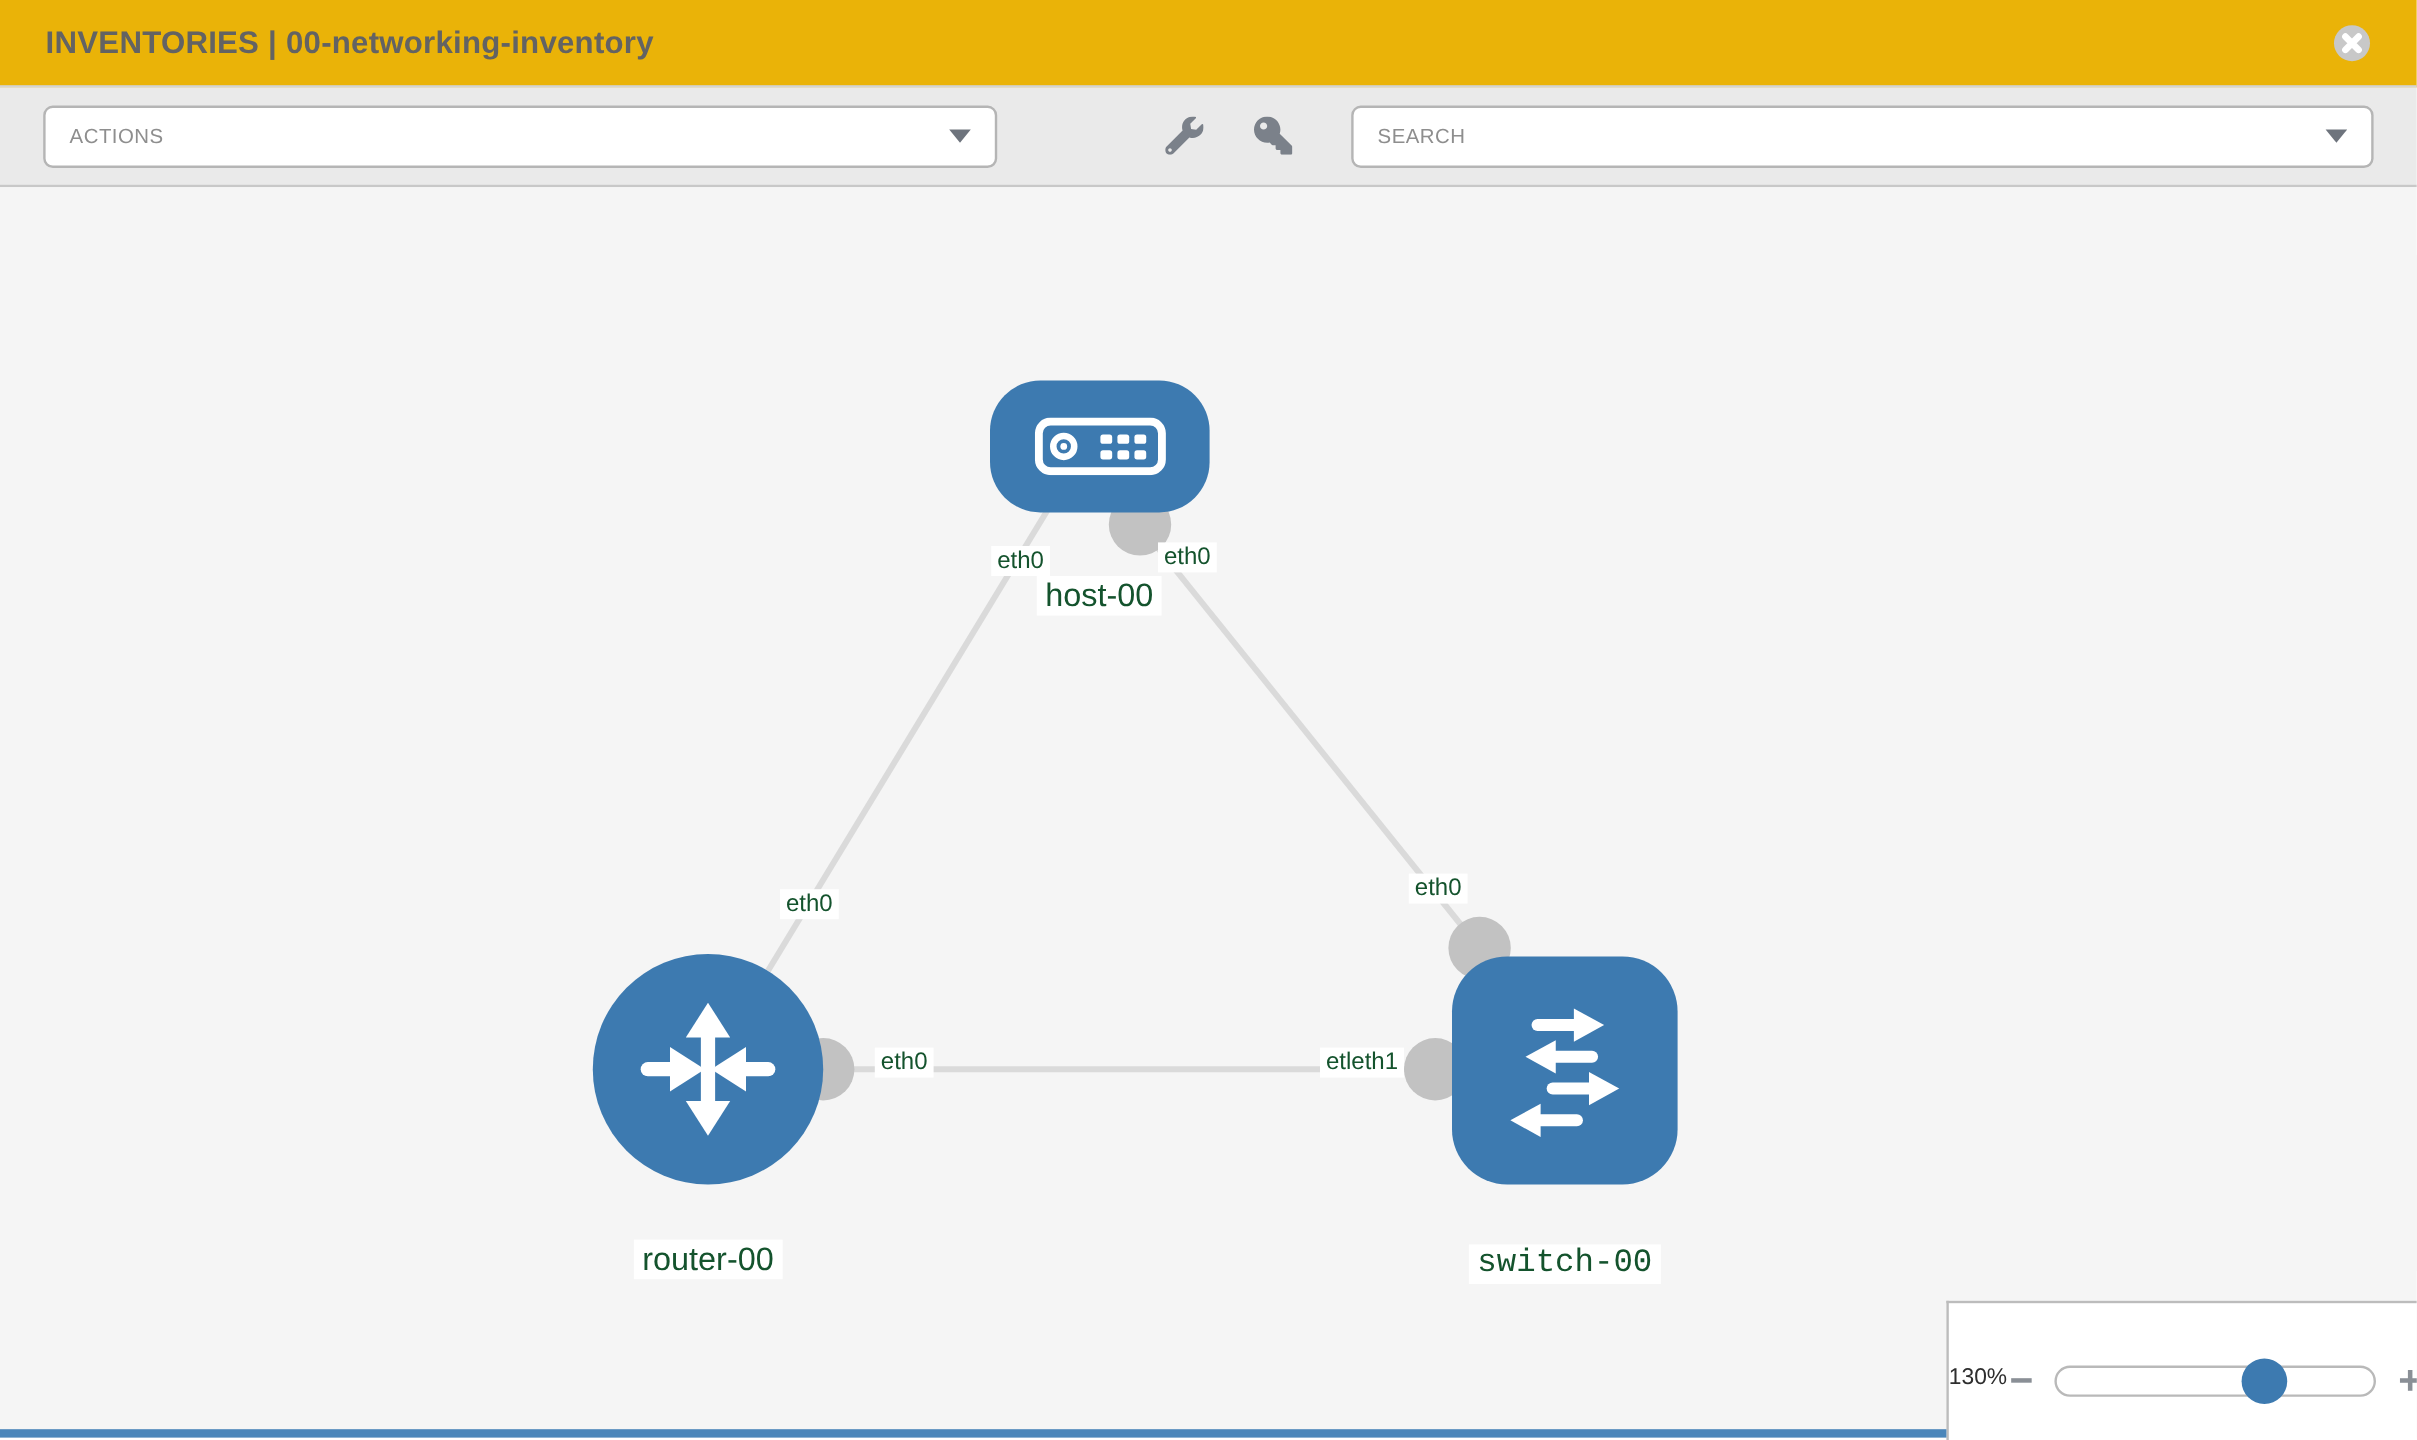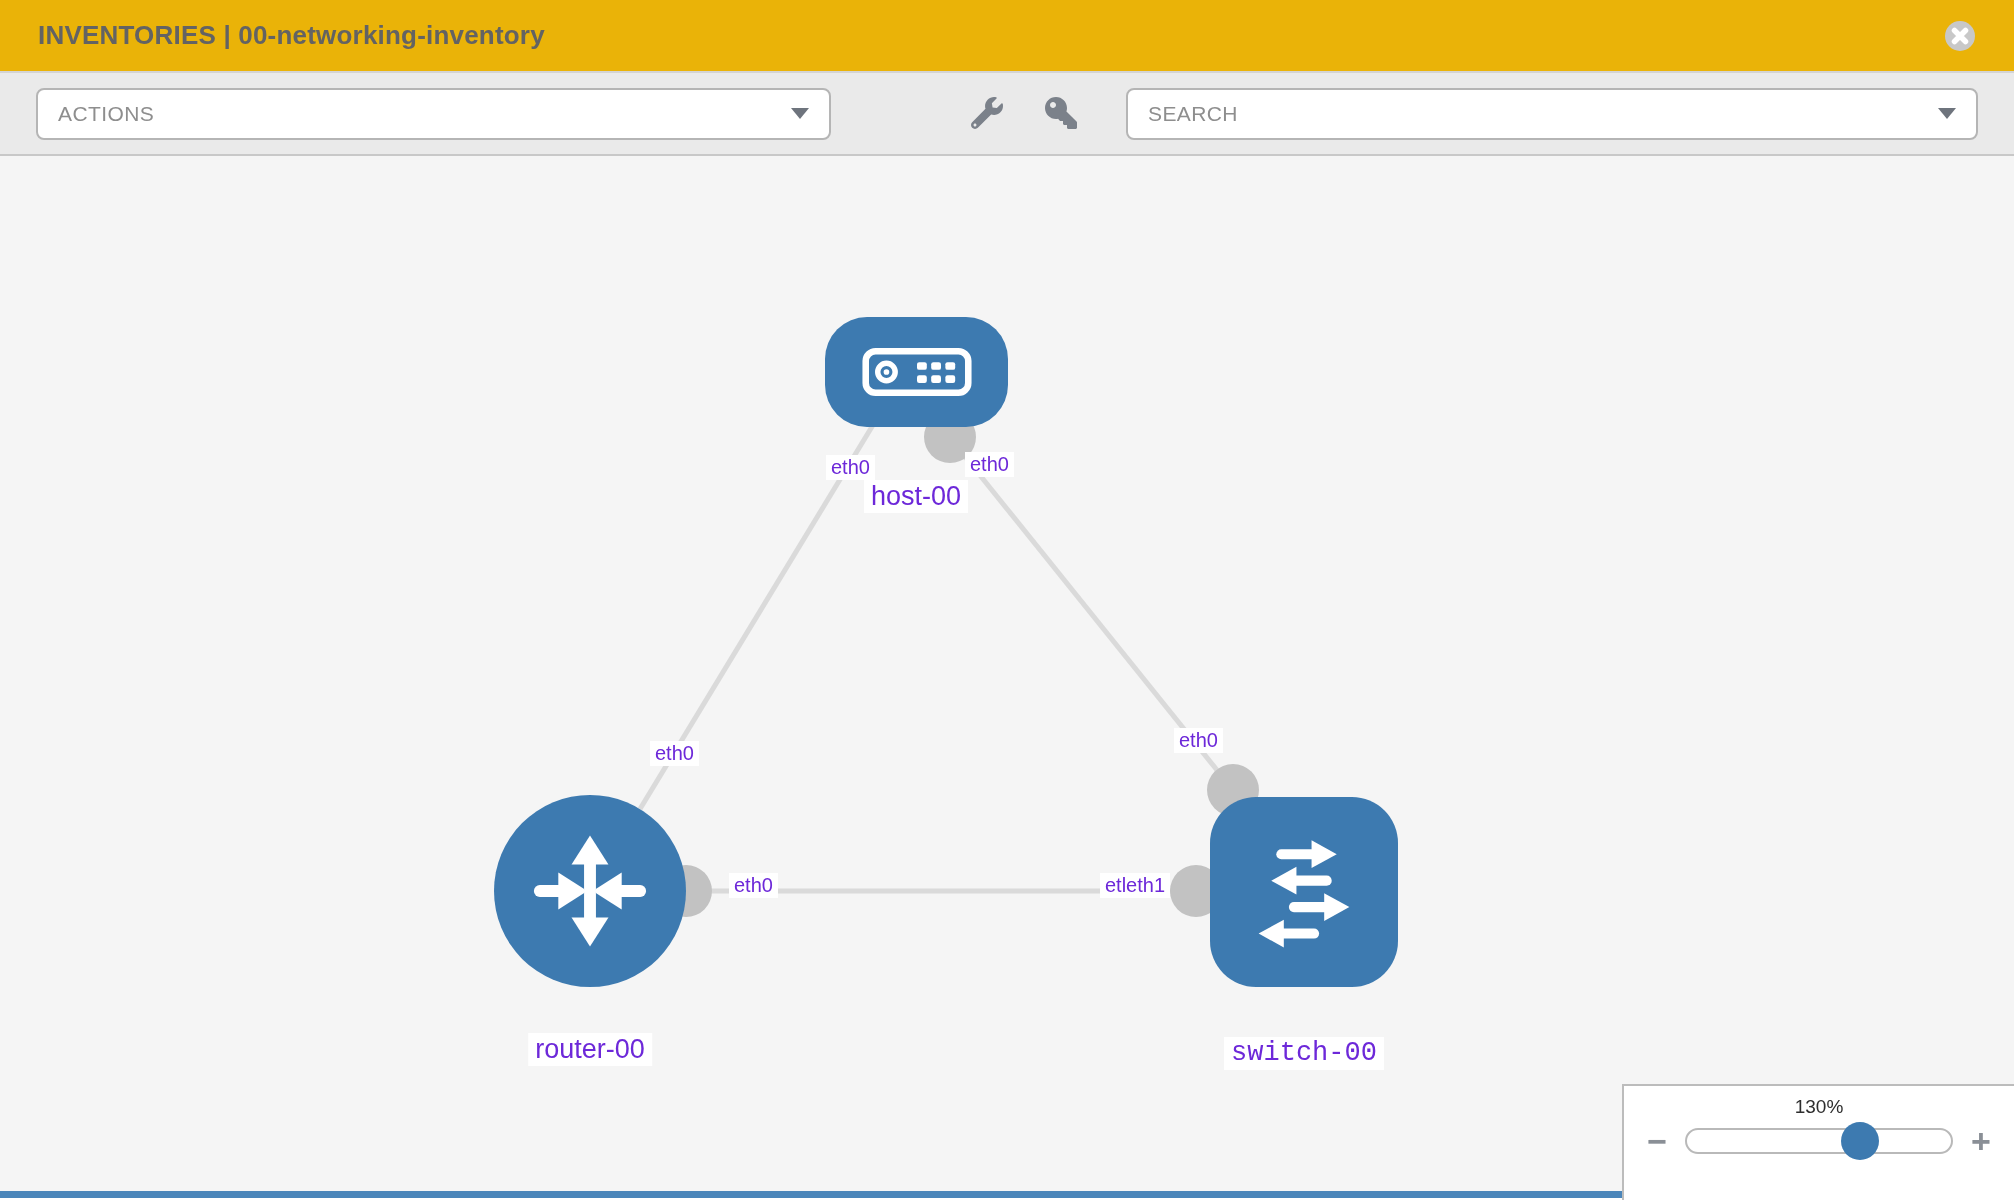--- a/index.html
+++ b/index.html
@@ -10,47 +10,47 @@
   .header { height:73px; background:#eab308; border-bottom:2px solid #d4d4d4;
     display:flex; align-items:center; justify-content:space-between; padding:0 38px; }
   .page-title { font-size:26px; font-weight:700; color:#636363; letter-spacing:.2px; }
   .close-btn { width:32px; height:32px; border:none; background:transparent; cursor:pointer; padding:0; }
 
   
   .toolbar { height:83px; background:#eaeaea; border-bottom:2px solid #c8c8c8;
     display:flex; align-items:center; padding:0 36px; }
   .select-box { height:52px; background:#fff; border:2px solid #b5b5b5; border-radius:8px;
     display:flex; align-items:center; justify-content:space-between; padding:0 20px; cursor:pointer; }
-  .select-box .ph { font-size:21px; color:#8e8e8e; letter-spacing:.4px; }
+  .select-box .ph { font-size:17px; color:#8e8e8e; letter-spacing:.4px; }
   .caret { width:0; height:0; border-left:9px solid transparent; border-right:9px solid transparent;
     border-top:11px solid #6e747d; }
   .actions-box { width:795px; }
   .search-box { width:852px; }
   .tool-icons { margin-left:auto; margin-right:48px; display:flex; align-items:center; gap:40px; }
   .icon-btn { background:transparent; border:none; cursor:pointer; width:34px; height:34px; padding:0; }
   .icon-btn svg { width:32px; height:32px; fill:#7b818a; }
   .flip-x { transform:scaleX(-1); }
 
   
   .canvas { position:relative; width:2014px; height:1042px; background:#f5f5f5; }
   .links-svg { position:absolute; left:0; top:0; }
 
   .node { position:absolute; background:#3d7ab0; display:flex; align-items:center; justify-content:center; cursor:pointer; }
   .node-host { left:825px; top:161px; width:183px; height:110px; border-radius:42px; }
   .node-router { left:494px; top:639px; width:192px; height:192px; border-radius:50%; }
   .node-switch { left:1210px; top:641px; width:188px; height:190px; border-radius:46px; }
 
-  .graph-label { position:absolute; background:#ffffff; color:#6d28d9; white-space:nowrap; line-height:1.15; }
+  .graph-label { position:absolute; background:#ffffff; color:#14532d; white-space:nowrap; line-height:1.15; }
   .node-label { font-size:27px; padding:1px 7px; transform:translateX(-50%);margin-top:38px; }
   .if-label { font-size:20px; padding:1px 5px; }
 
   
   .zoom-panel { position:absolute; left:1622px; top:928px; width:392px; height:116px;
     background:#ffffff; border-top:2px solid #bcbcbc; border-left:2px solid #bcbcbc;
-    display:flex; flex-direction:column; align-items:center; padding-top:10px; }
+    display:flex; flex-direction:row; align-items:center; padding-top:10px; }
   .zoom-level { font-size:19px; color:#2e2e2e; }
   .zoom-row { display:flex; align-items:center; gap:16px; margin-top:6px; }
   .zoom-sign { font-size:34px; font-weight:700; color:#8a8f96; background:none; border:none;
     cursor:pointer; line-height:1; padding:0 2px; }
   .zoom-track { position:relative; width:268px; height:26px; background:#fff;
     border:2px solid #b9b9b9; border-radius:13px; cursor:pointer; }
   .zoom-thumb { position:absolute; left:154px; top:50%; transform:translateY(-50%);
     width:38px; height:38px; border-radius:50%; background:#3d7ab0; cursor:grab; }
 
   .bottom-accent { position:absolute; left:0; bottom:0; width:1622px; height:7px; background:#4b86ba; }

